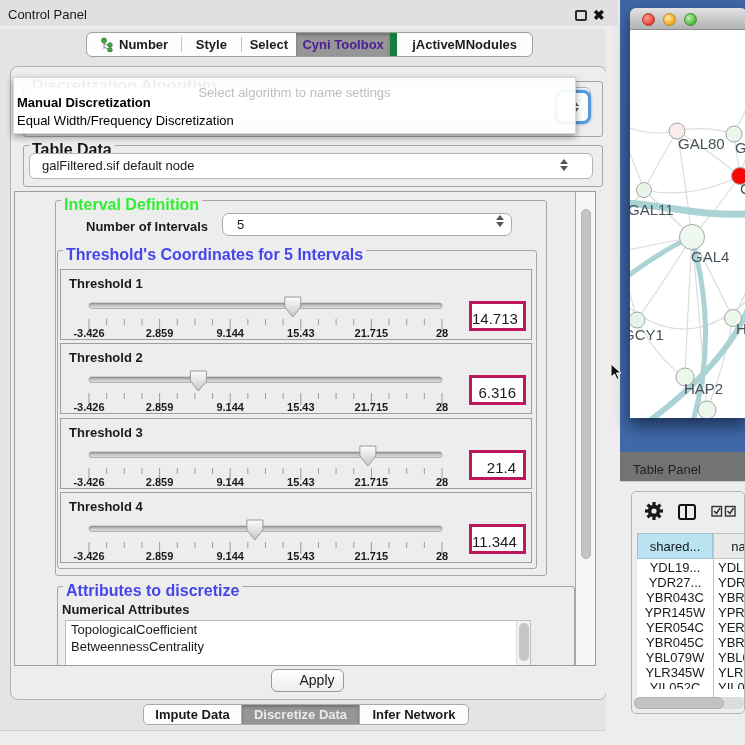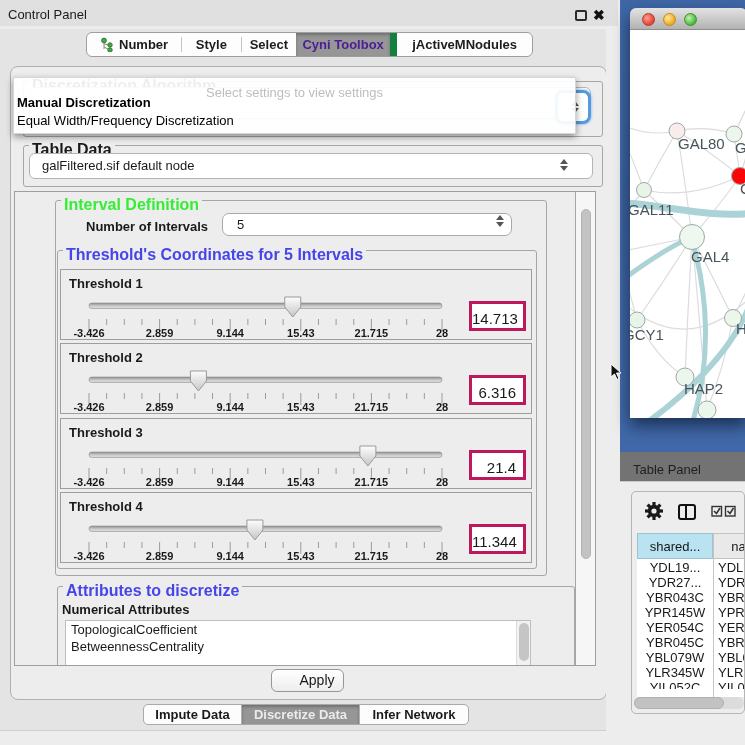--- a/index.html
+++ b/index.html
@@ -303,21 +303,21 @@
     </div>
     <div id="apply-btn">Apply</div>
   </div>
   <div id="rightmargin"></div>
   <div id="btabs">
       <div class="btab" style="width: 97px;">Impute Data</div>
       <div class="btab sel" style="width: 118px;">Discretize Data</div>
       <div class="btab" style="width: 109px;">Infer Network</div>
     </div>
   <div id="popup">
-    <div id="popup-hint">Select settings to view settings</div>
+    <div id="popup-hint">Select algorithm to name settings</div>
     <div id="popup-i1">Manual Discretization</div>
     <div id="popup-i2">Equal Width/Frequency Discretization</div>
   </div>
 </div>
 
 <div id="rightcol">
   <div id="netframe">
     <div id="macwin">
       <div id="mactitle">
         <div class="light" id="light-red"></div>

